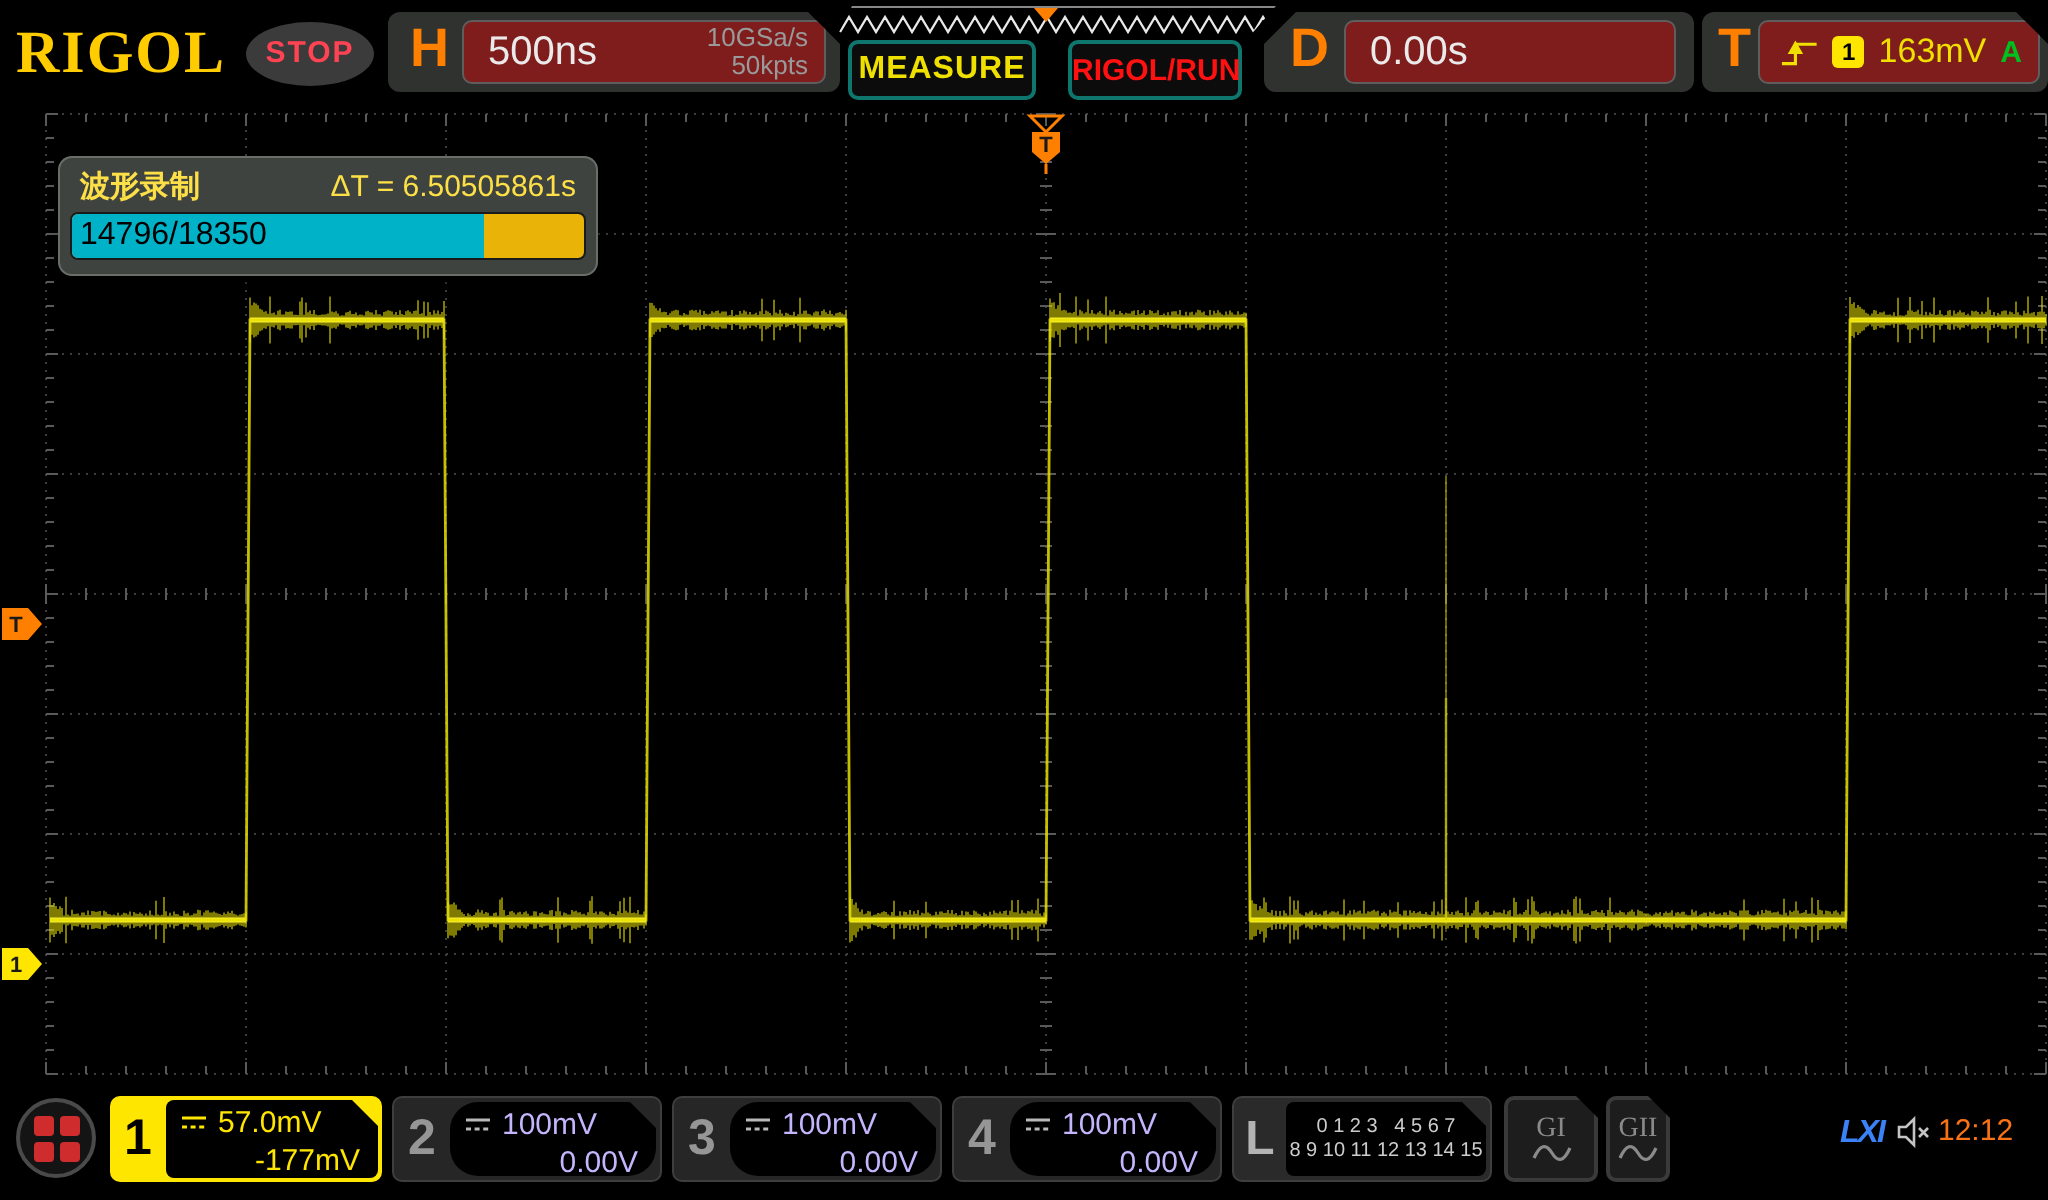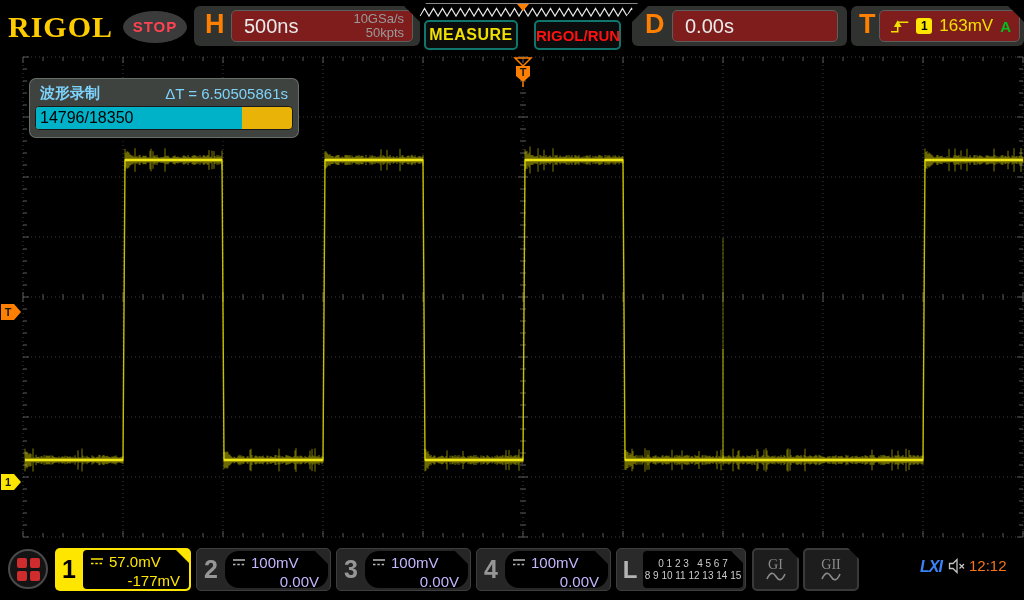--- a/index.html
+++ b/index.html
@@ -46,21 +46,21 @@
   .hdr-btn{position:absolute;top:20px;height:30px;background:#0c0c0c;border:2px solid #0f766e;
         border-radius:5px;z-index:3;font-family:"Liberation Sans",sans-serif;font-weight:bold;
         text-align:center;cursor:pointer;padding:0;}
   .measure{left:424px;width:94px;color:#f0e000;font-size:16px;letter-spacing:.5px;}
   .stoprun{left:534px;width:87px;color:#f11;font-size:15px;}
 
   
   .popup{position:absolute;left:30px;top:79px;width:268px;height:58px;background:#3f433f;
         border-radius:6px;box-shadow:0 0 0 1px #6a6e6a,2px 3px 7px rgba(0,0,0,.65);z-index:4;}
   .popup-row{display:flex;justify-content:space-between;align-items:center;padding:5px 10px 3px 10px;
-        color:#7dd3fc;font-size:15px;}
+        color:#fde047;font-size:15px;}
   .popup-title{font-weight:bold;}
   .progress{position:relative;margin:0 5px;height:24px;background:#eab308;border-radius:4px;
         border:1px solid #1a1a1a;overflow:hidden;}
   .progress-fill{position:absolute;left:0;top:0;bottom:0;background:#00b2c8;}
   .progress-text{position:absolute;left:4px;top:0;line-height:22px;font-size:16px;color:#000;z-index:1;}
 
   
   .menu-btn{position:absolute;left:8px;top:549px;width:40px;height:40px;border-radius:50%;
         background:#141414;border:2px solid #4a4a4a;z-index:3;display:flex;align-items:center;
         justify-content:center;cursor:pointer;}
@@ -91,21 +91,21 @@
   .l-body{flex:1;margin:2px 2px 2px 0;background:#000;border-radius:4px;
         clip-path:polygon(0 0,calc(100% - 12px) 0,100% 12px,100% 100%,0 100%);
         display:flex;flex-direction:column;justify-content:center;gap:1px;
         color:#cccccc;font-size:10px;text-align:center;white-space:pre;}
 
   .gen{position:absolute;top:548px;height:43px;background:#1d1d1d;border:2px solid #3a3a3a;
         border-radius:5px;clip-path:polygon(0 0,calc(100% - 11px) 0,100% 11px,100% 100%,0 100%);
         display:flex;flex-direction:column;align-items:center;justify-content:center;z-index:3;
         color:#8a8a8a;font-family:"Liberation Serif",serif;font-size:14px;line-height:14px;cursor:pointer;}
   .gen1{left:752px;width:47px;}
-  .gen2{left:803px;width:56px;}
+  .gen2{left:803px;width:32px;}
 
   .lxi{position:absolute;left:920px;top:558px;color:#3b82f6;font-weight:bold;font-style:italic;
         font-size:16px;letter-spacing:-1px;z-index:3;}
   .speaker{position:absolute;left:948px;top:558px;z-index:3;}
   .clock{position:absolute;left:969px;top:557px;color:#f97316;font-size:15px;z-index:3;}
 </style>
 </head>
 <body>
 
 <div class="screen">

